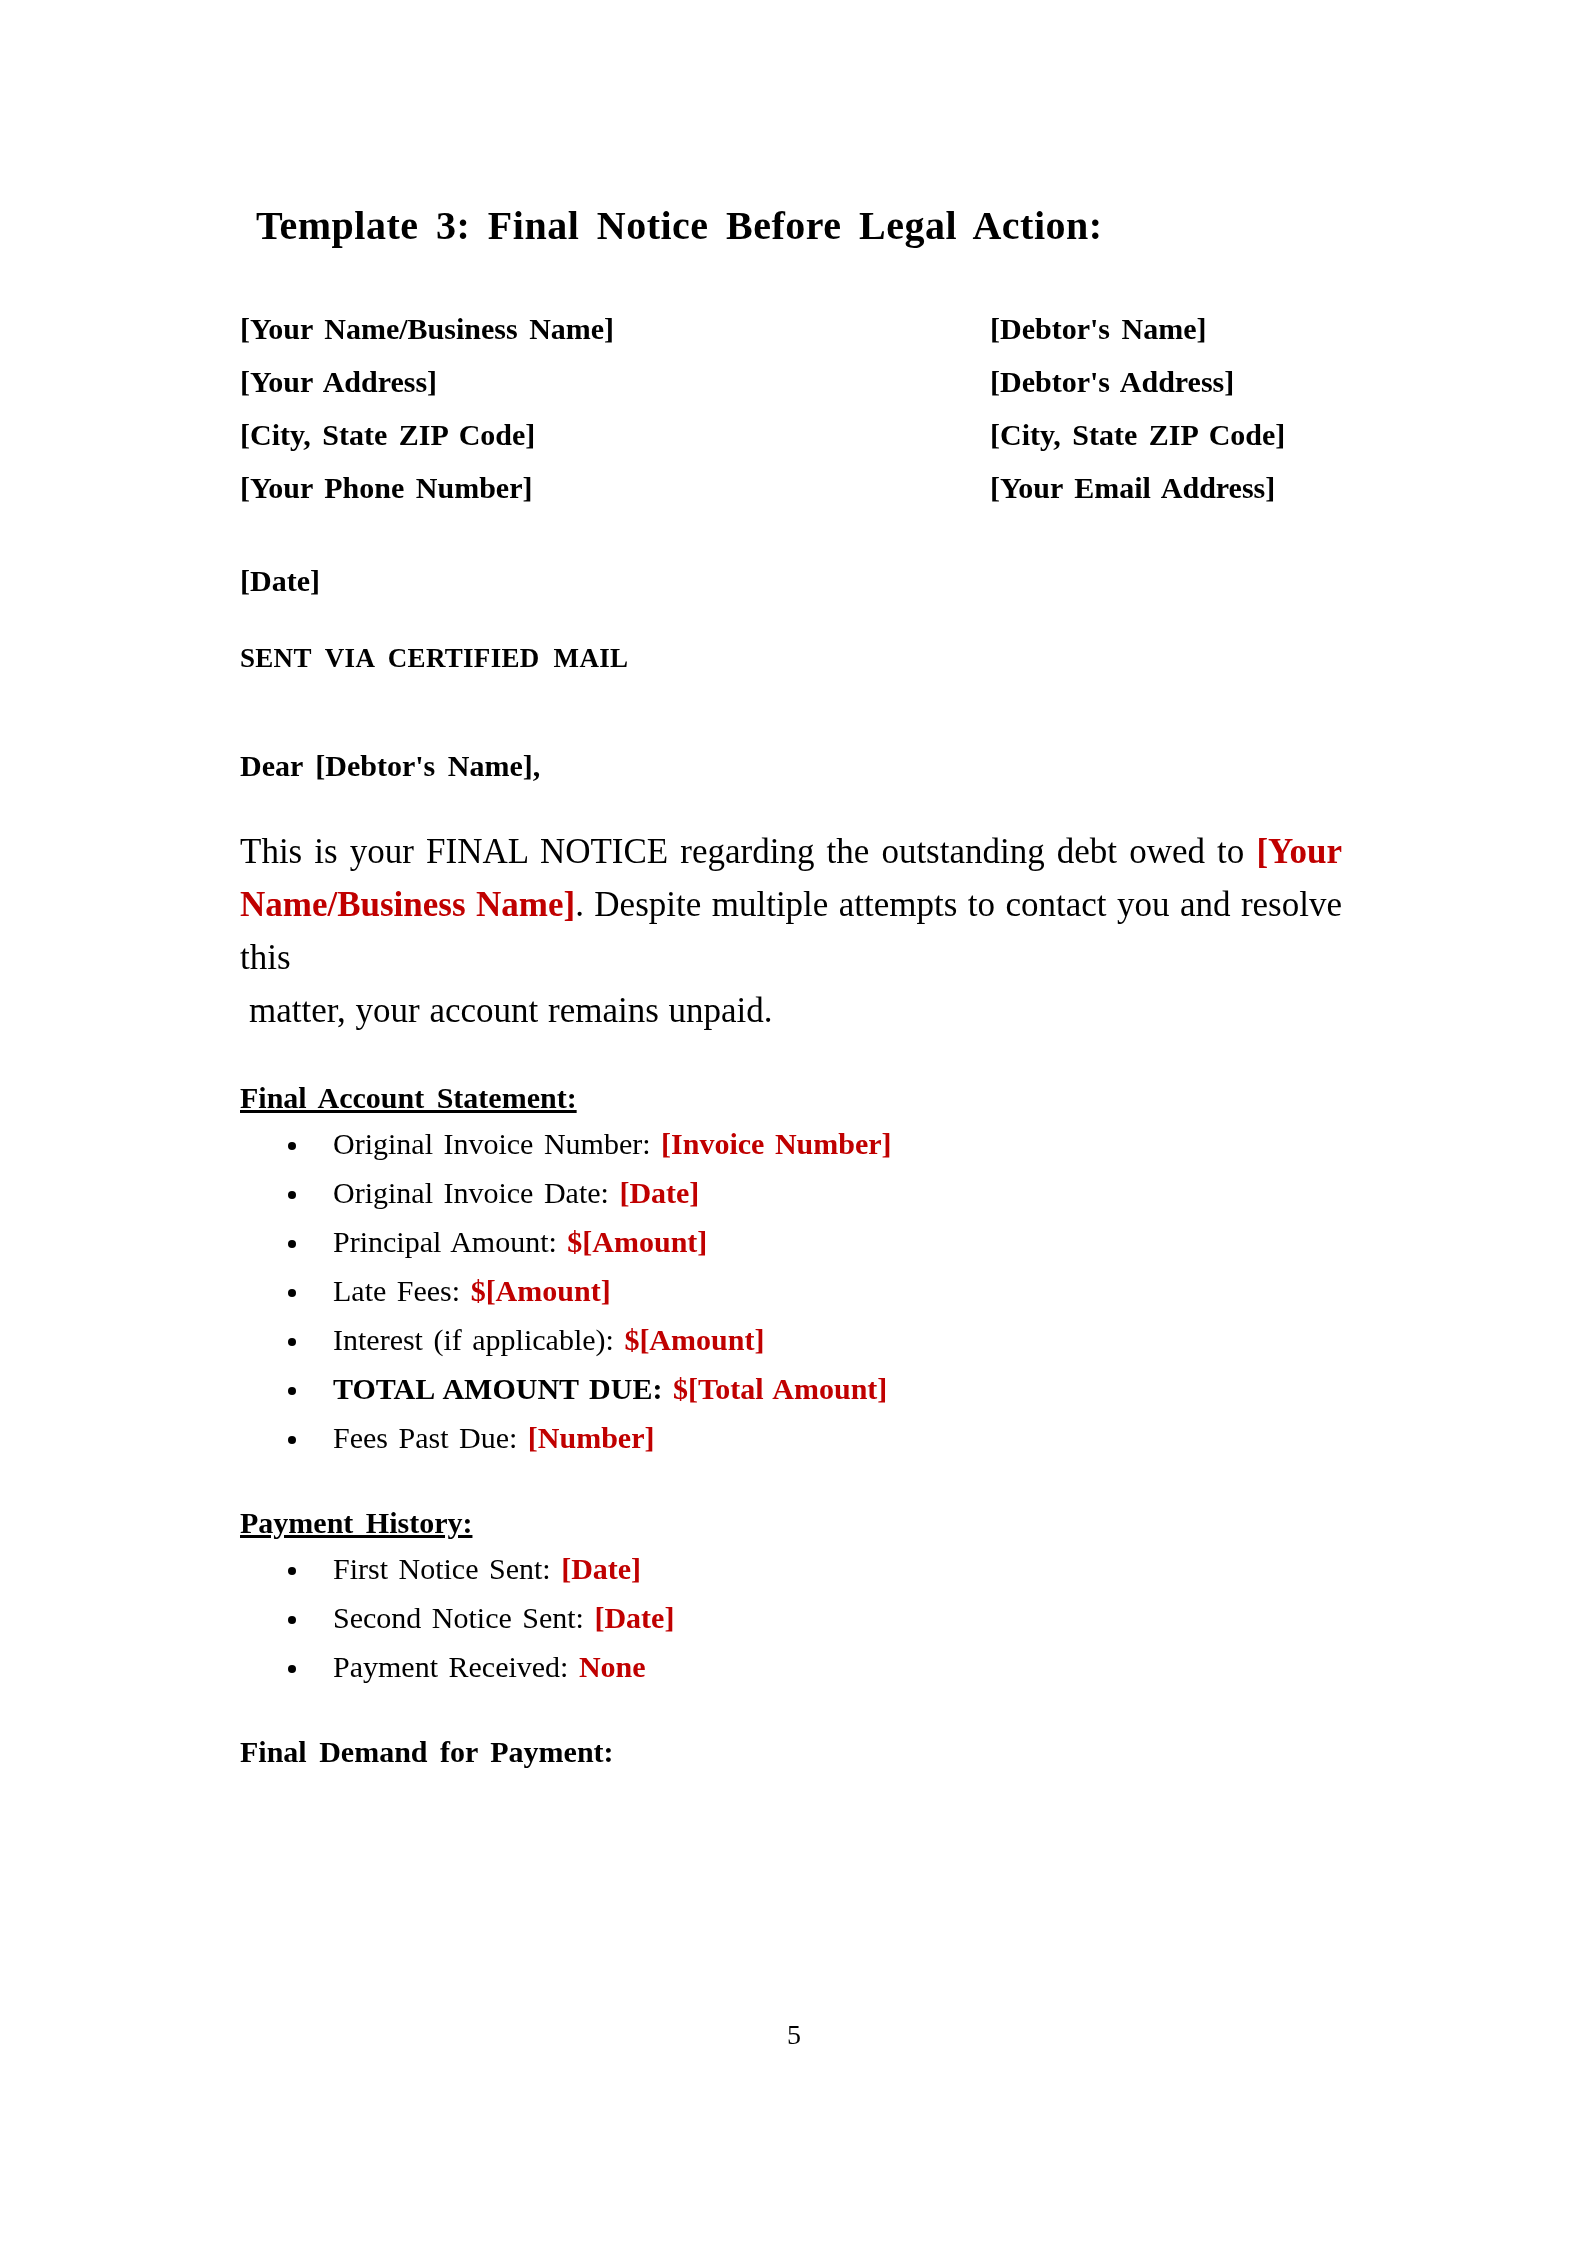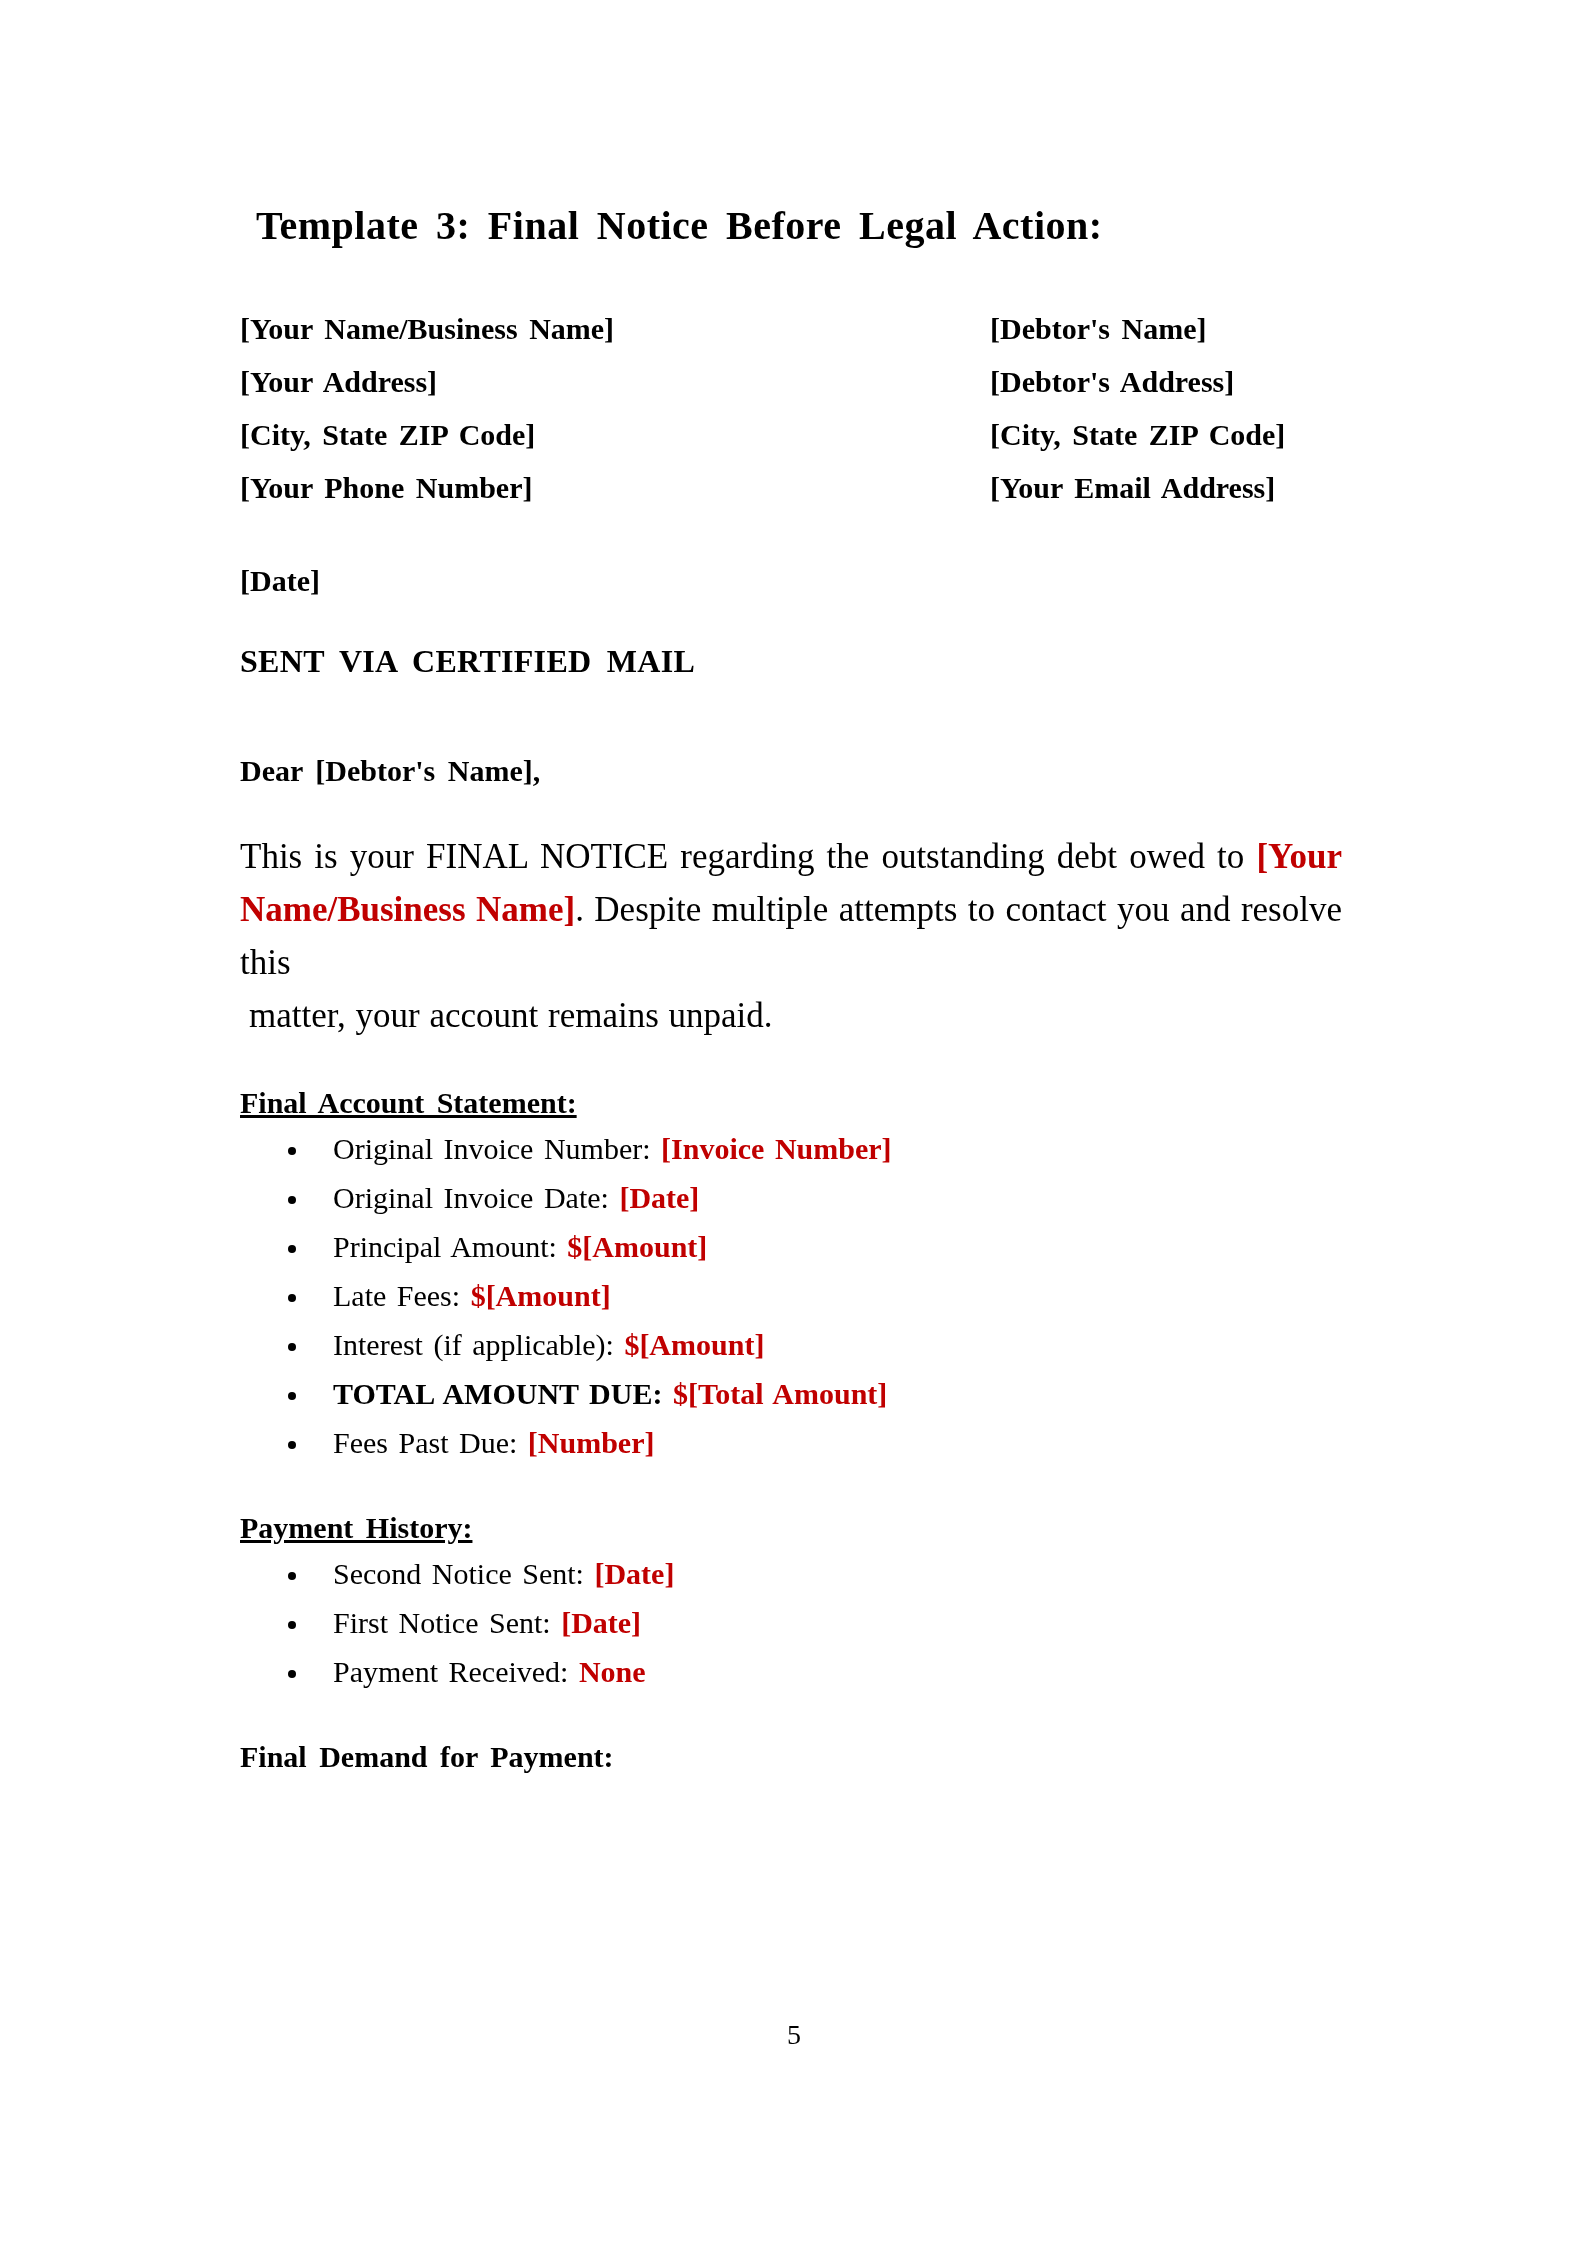--- a/index.html
+++ b/index.html
@@ -59,21 +59,21 @@
 
   .date-line {
     font-size: 30px;
     font-weight: bold;
     word-spacing: 4px;
     margin-top: 50px;
     line-height: 1.1;
   }
 
   .certified-line {
-    font-size: 32px;
+    font-size: 27px;
     font-weight: bold;
     word-spacing: 7px;
     letter-spacing: 0.3px;
     margin-top: 47px;
     line-height: 1.1;
   }
 
   .re-line {
     font-size: 34px;
     font-weight: normal;
@@ -199,22 +199,22 @@
       <li><span>Principal Amount: </span><span class="red-b">$[Amount]</span></li>
       <li><span>Late Fees: </span><span class="red-b">$[Amount]</span></li>
       <li><span>Interest (if applicable): </span><span class="red-b">$[Amount]</span></li>
       <li><span class="label-bold">TOTAL AMOUNT DUE: </span><span class="red-b">$[Total Amount]</span></li>
       <li><span>Fees Past Due: </span><span class="red-b">[Number]</span></li>
     </ul>
 
     <div class="section-head">Payment History:</div>
 
     <ul class="bullets">
+      <li><span>First Notice Sent: </span><span class="red-b">[Date]</span></li>
       <li><span>Second Notice Sent: </span><span class="red-b">[Date]</span></li>
-      <li><span>First Notice Sent: </span><span class="red-b">[Date]</span></li>
       <li><span>Payment Received: </span><span class="red-b">None</span></li>
     </ul>
 
     <div class="final-head">Final Demand for Payment:</div>
 
   </div>
 
   <div class="page-number">5</div>
 
 </div>

